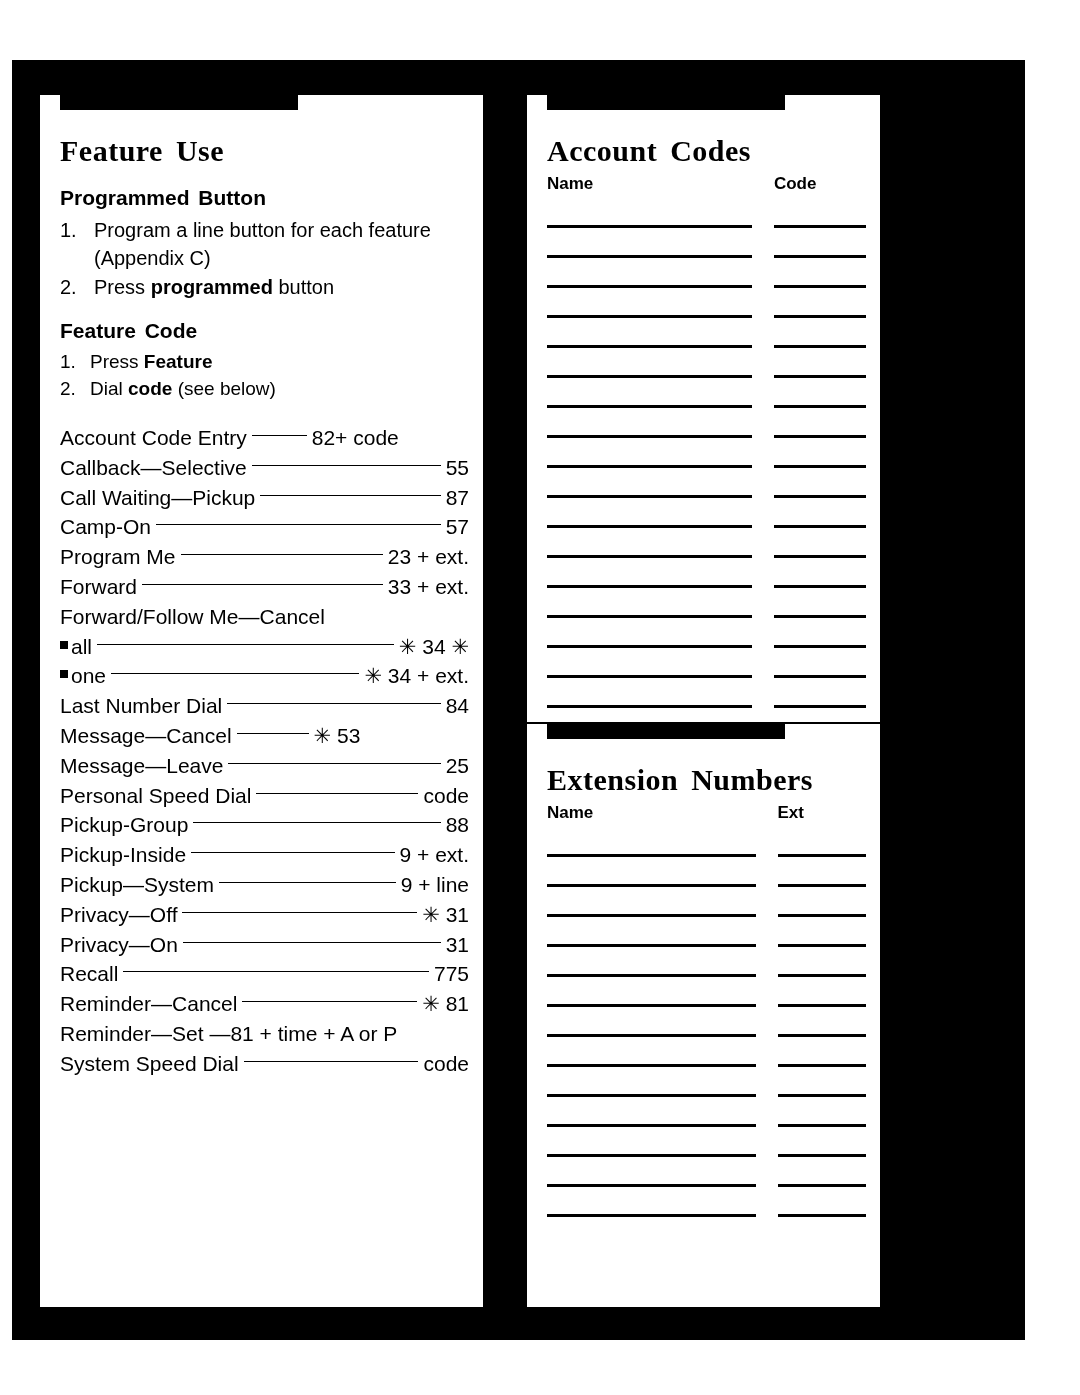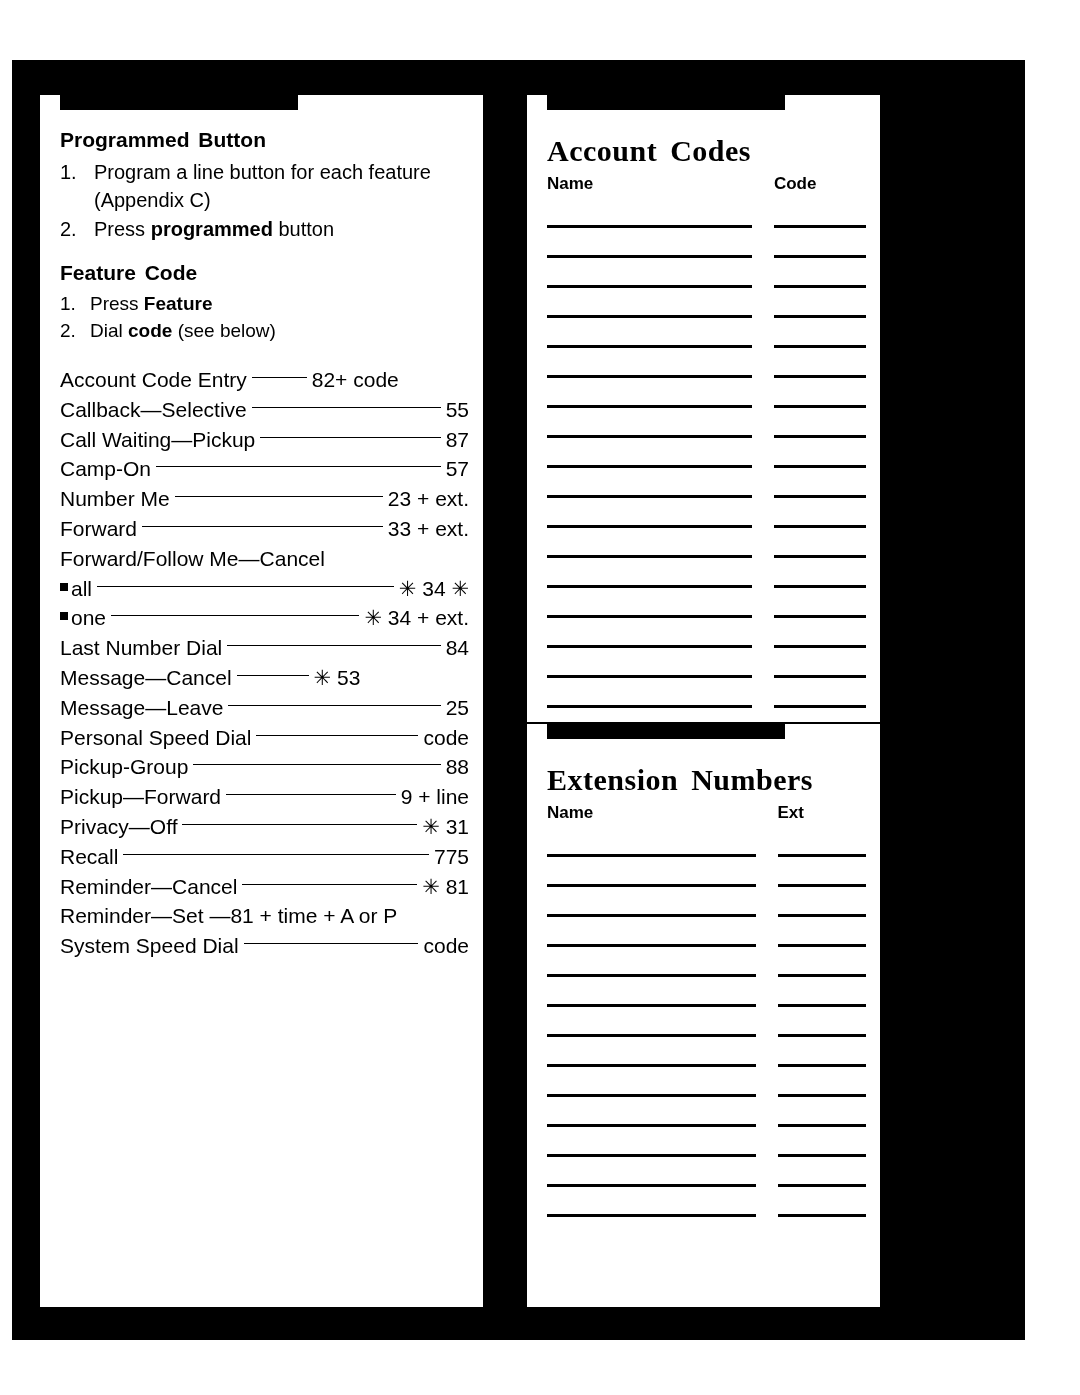--- a/index.html
+++ b/index.html
@@ -177,20 +177,21 @@
 </style>
 </head>
 <body>
 
 <div id="outer-frame"></div>
 
 <div class="card" id="card-left">
   <div class="section-rule"></div>
   <div class="black-tab"></div>
   <div class="pad">
+    <h1 class="section-title">Feature Use</h1>
 
     <h2 class="sub-title">Programmed Button</h2>
     <ol class="steps" id="steps-programmed">
         <li>
           <span class="num">1.</span>
           <span class="txt">Program a line button for each feature (Appendix C)</span>
         </li>
         <li>
           <span class="num">2.</span>
           <span class="txt">Press <b>programmed</b> button</span>
@@ -224,21 +225,21 @@
           <span class="label">Call Waiting—Pickup</span>
           <span class="leader"></span>
           <span class="value">87</span>
         </li>
         <li>
           <span class="label">Camp-On</span>
           <span class="leader"></span>
           <span class="value">57</span>
         </li>
         <li>
-          <span class="label">Number Me</span>
+          <span class="label">Program Me</span>
           <span class="leader"></span>
           <span class="value">23 + ext.</span>
         </li>
         <li>
           <span class="label">Forward</span>
           <span class="leader"></span>
           <span class="value">33 + ext.</span>
         </li>
         <li>
           <span class="label">Forward/Follow Me—Cancel</span>
@@ -275,28 +276,38 @@
           <span class="label">Personal Speed Dial</span>
           <span class="leader"></span>
           <span class="value">code</span>
         </li>
         <li>
           <span class="label">Pickup-Group</span>
           <span class="leader"></span>
           <span class="value">88</span>
         </li>
         <li>
-          <span class="label">Pickup—Forward</span>
+          <span class="label">Pickup-Inside</span>
+          <span class="leader"></span>
+          <span class="value">9 + ext.</span>
+        </li>
+        <li>
+          <span class="label">Pickup—System</span>
           <span class="leader"></span>
           <span class="value">9 + line</span>
         </li>
         <li>
           <span class="label">Privacy—Off</span>
           <span class="leader"></span>
           <span class="value">✳ 31</span>
+        </li>
+        <li>
+          <span class="label">Privacy—On</span>
+          <span class="leader"></span>
+          <span class="value">31</span>
         </li>
         <li>
           <span class="label">Recall</span>
           <span class="leader"></span>
           <span class="value">775</span>
         </li>
         <li>
           <span class="label">Reminder—Cancel</span>
           <span class="leader"></span>
           <span class="value">✳ 81</span>

